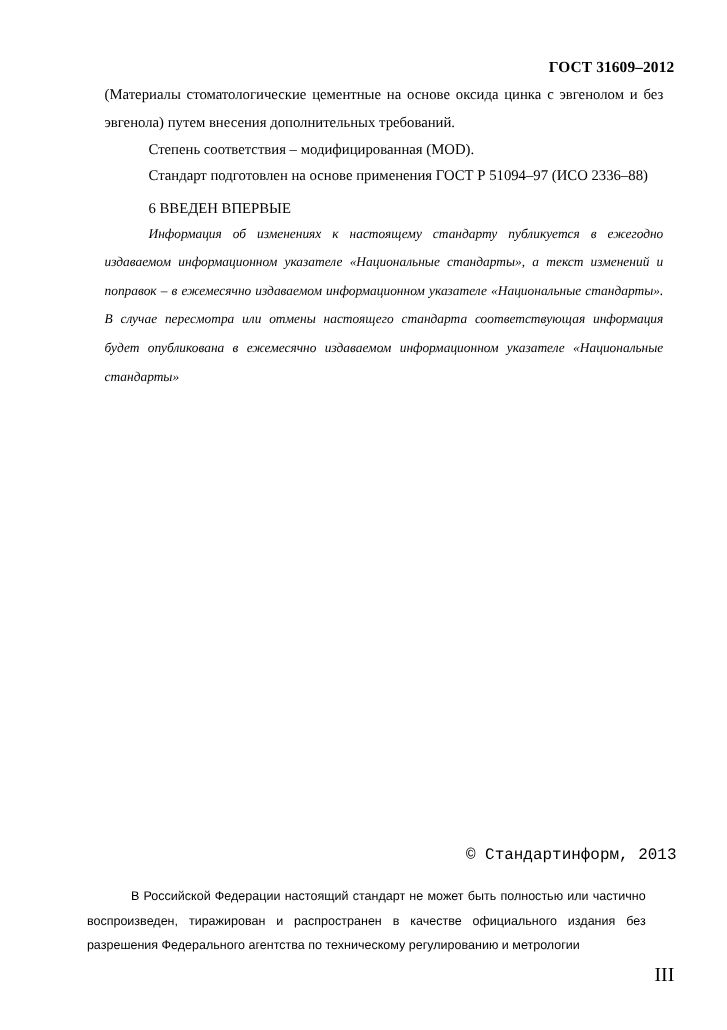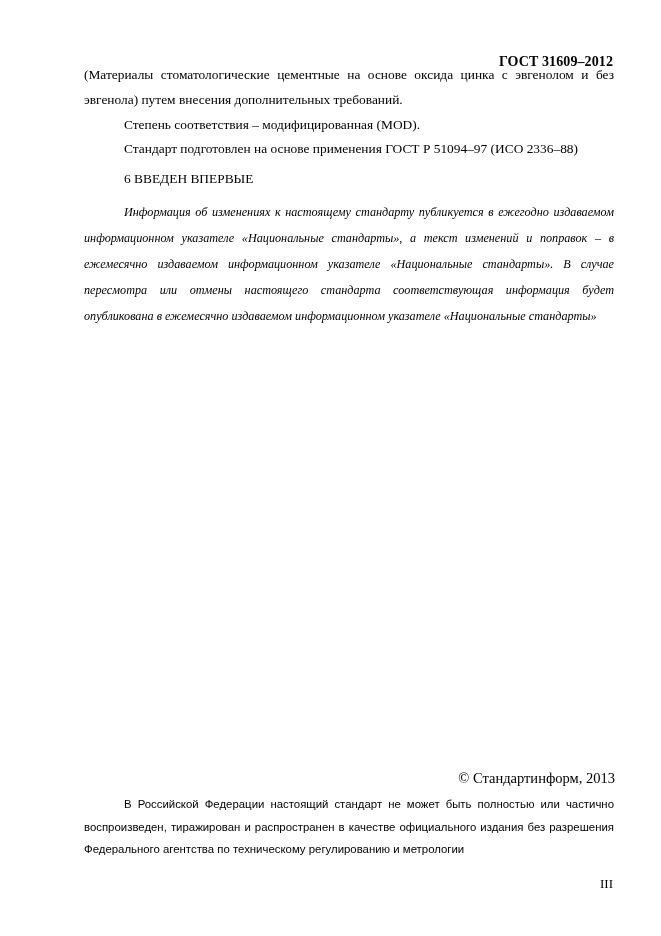--- a/index.html
+++ b/index.html
@@ -30,50 +30,50 @@
       font-size: 13.4px;
       line-height: 25px;
     }
     .justify {
       text-align: justify;
       text-align-last: left;
     }
     .indent {
       text-indent: 40px;
     }
-    .para { margin: 0; }
+    .para { margin: 11px; }
     .italic-block {
       position: absolute;
       left: 84px;
       width: 530px;
       font-style: italic;
       font-size: 12.2px;
       line-height: 26px;
     }
     .copyright {
       position: absolute;
       top: 770px;
       right: 46px;
-      font-family: Liberation Serif, serif;
+      font-family: Liberation Mono, monospace;
       font-size: 14.5px;
     }
     .notice {
       position: absolute;
       top: 793px;
-      left: 84px;
+      left: 68px;
       width: 530px;
       font-family: "Liberation Sans", "DejaVu Sans", sans-serif;
       font-size: 11.4px;
       line-height: 22.5px;
     }
     .page-number {
       position: absolute;
       top: 876px;
       right: 48px;
-      font-size: 13px;
+      font-size: 18px;
       text-align: right;
     }
   </style>
 </head>
 <body>
 
 <div class="page-header">ГОСТ 31609–2012</div>
 
 <div class="block" style="top: 62px;">
   <p class="para justify">(Материалы стоматологические цементные на основе оксида цинка с эвгенолом и без эвгенола) путем внесения дополнительных требований.</p>

